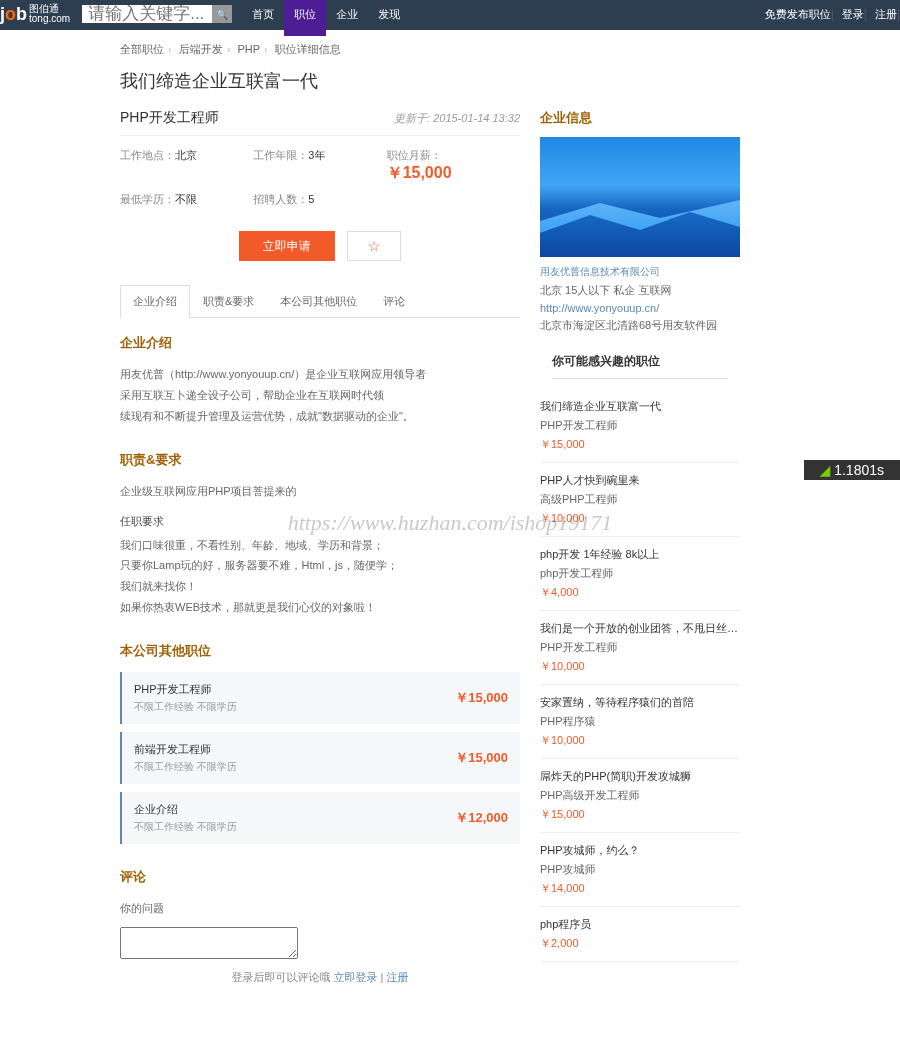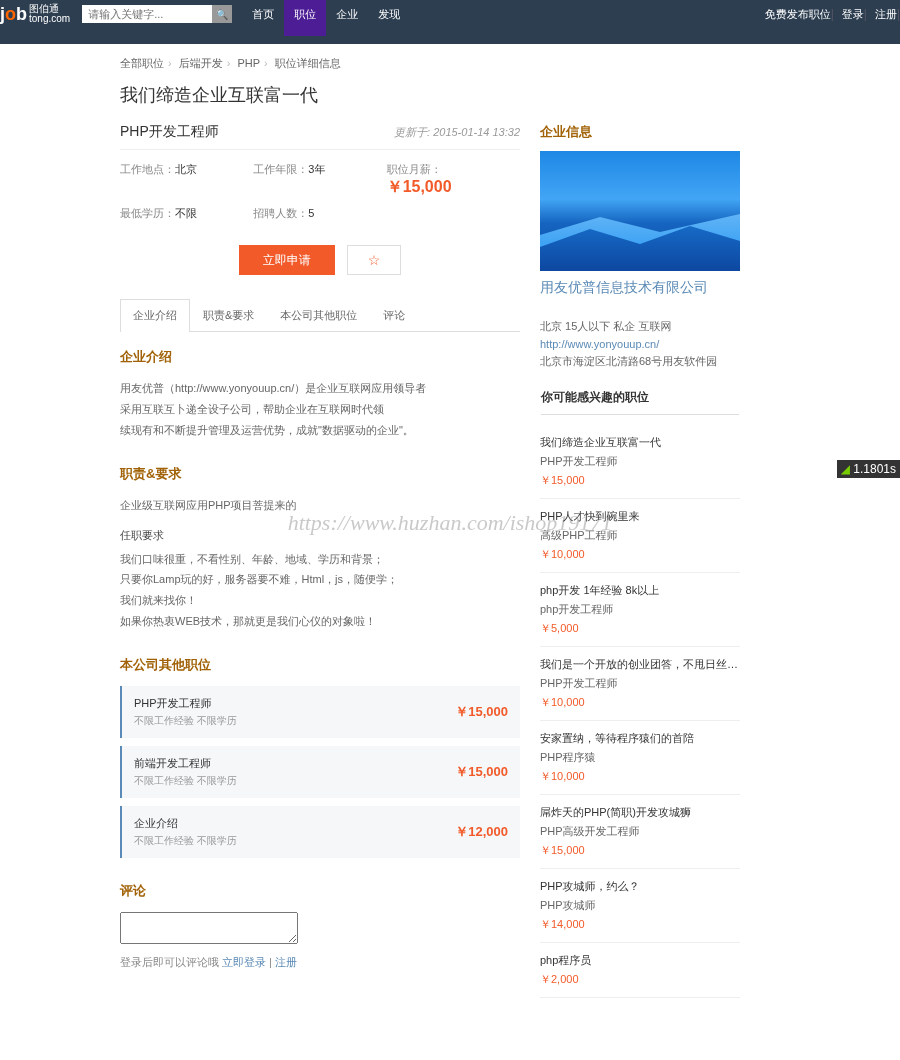--- a/index.html
+++ b/index.html
@@ -1,25 +1,25 @@
 <!DOCTYPE html>
 <html><head>
 <meta charset="utf-8">
 <style>
 *{margin:0;padding:0;box-sizing:border-box}
 body{font-family:"Microsoft YaHei",Arial,sans-serif;font-size:12px;color:#333;background:#fff}
 a{text-decoration:none;color:#333}
-.header{background:#2d3e50;height:44px}
+.header{background:#2d3e50;height:30px}
 .header-inner{width:900px;margin:0 auto;height:28px;display:flex;align-items:center;justify-content:space-between}
 .logo{display:flex;align-items:center;color:#fff}
 .logo-job{font-size:18px;font-weight:bold;color:#fff}
 .logo-job .o{color:#ff6600}
 .logo-cn{font-size:10px;color:#fff;margin-left:2px;line-height:1}
 .search-box{display:flex;align-items:center;margin-left:12px}
-.search-input{width:130px;height:18px;border:none;background:#fff;padding:0 6px;font-size:11px;color:#999}
+.search-input{width:130px;height:18px;border:none;background:#fff;padding:0 6px;font-size:17px;color:#999}
 .search-btn{width:20px;height:18px;background:#999;color:#fff;display:flex;align-items:center;justify-content:center;cursor:pointer;font-size:10px}
 .nav{display:flex;margin-left:10px}
 .nav a{color:#fff;padding:8px 10px;font-size:11px;line-height:28px}
 .nav a.active{background:#4c1d95}
 .header-right{display:flex;align-items:center}
 .header-right a{color:#fff;font-size:11px;margin-left:8px}
 .container{width:660px;margin:0 auto;padding:12px 0}
 .breadcrumb{font-size:11px;color:#666;margin-bottom:12px}
 .breadcrumb a{color:#666}
 .breadcrumb .sep{margin:0 4px;color:#bbb}
@@ -41,36 +41,36 @@
 .tab{padding:8px 12px;font-size:11px;color:#666;cursor:pointer;border:1px solid transparent;border-bottom:none}
 .tab.active{border-color:#ddd;background:#fff;margin-bottom:-1px}
 .section{margin-bottom:24px}
 .section-title{font-size:13px;margin-bottom:12px;color:#a16207}
 .section p{font-size:11px;line-height:1.9;color:#666}
 .sub-title{font-size:11px;color:#444;margin:12px 0 6px}
 .other-job{background:#f5f7f9;padding:10px 12px;margin-bottom:8px;display:flex;justify-content:space-between;align-items:center;border-left:2px solid #5a8ab5}
 .other-job-info .oj-title{font-size:11px;color:#333;margin-bottom:3px}
 .other-job-info .oj-meta{font-size:10px;color:#999}
 .oj-salary{color:#f25a29;font-size:13px;font-weight:bold}
-.comment-tip{text-align:left;font-size:11px;color:#888;margin:8px 0}
+.comment-tip{text-align:center;font-size:11px;color:#888;margin:8px 0}
 .comment-tip a{color:#5a8ab5}
 .btn-comment{float:right;background:#9baab7;color:#fff;border:none;padding:6px 16px;font-size:11px;cursor:pointer}
 .company-logo{width:100%;height:120px;background:linear-gradient(180deg,#1e88e5 0%,#42a5f5 40%,#1565c0 60%,#0d47a1 100%);margin-bottom:8px;position:relative;overflow:hidden}
 .mountain{position:absolute;bottom:0;width:100%;height:60px}
 .mt1{background:linear-gradient(180deg,#64b5f6,#2196f3);clip-path:polygon(0 40%,30% 10%,60% 35%,100% 5%,100% 100%,0 100%)}
 .mt2{background:linear-gradient(180deg,#1976d2,#0d47a1);clip-path:polygon(0 60%,25% 30%,50% 55%,75% 25%,100% 50%,100% 100%,0 100%)}
-.company-name{color:#5a8ab5;font-size:14px;margin-bottom:22px;display:block}
+.company-name{color:#5a8ab5;font-size:10px;margin-bottom:4px;display:block}
 .company-info{font-size:11px;color:#666;margin-bottom:4px}
 .company-url{color:#5a8ab5;font-size:11px;margin-bottom:4px;display:block}
-.side-title{font-size:12px;border-bottom:1px solid #ddd;padding-bottom:8px;margin:20px 1px 10px}
+.side-title{font-size:12px;border-bottom:1px solid #ddd;padding-bottom:8px;margin:20px 12px 10px}
 .rec-item{border-bottom:1px solid #eee;padding:10px 0}
 .rec-t1{font-size:11px;color:#333;margin-bottom:4px;white-space:nowrap;overflow:hidden;text-overflow:ellipsis}
 .rec-t2{font-size:11px;color:#666;margin-bottom:4px}
 .rec-salary{font-size:11px;color:#f25a29}
-.badge{position:fixed;right:0;top:460px;background:#333;color:#fff;font-size:12px;padding:2px 4px}
+.badge{position:fixed;right:0;top:460px;background:#333;color:#fff;font-size:14px;padding:2px 16px}
 .watermark{position:fixed;top:510px;left:50%;transform:translateX(-50%);font-size:22px;color:rgba(100,100,100,0.35);font-family:serif;font-style:italic;pointer-events:none;z-index:999}
 .clearfix::after{content:"";display:table;clear:both}
 </style>
 </head>
 <body>
 
 <div class="header">
   <div class="header-inner">
     <div style="display:flex;align-items:center">
       <div class="logo">
@@ -173,20 +173,21 @@
                 <div class="oj-title">企业介绍</div>
                 <div class="oj-meta">不限工作经验 不限学历</div>
               </div>
               <div class="oj-salary">￥12,000</div>
             </div>
           </div>
       </div>
 
       <div class="section">
         <h3 class="section-title">评论</h3>
+        <p style="margin-bottom:8px">你的问题</p>
         <textarea style=""></textarea>
         <div class="comment-tip">
           <span>登录后即可以评论哦 </span><a>立即登录</a><span> | </span><a>注册</a>
         </div>
       </div>
     </div>
 
     <div class="right-col">
       <h3 class="section-title" style="font-size:13px;margin-bottom:10px">企业信息</h3>
       <div class="company-logo">
@@ -206,21 +207,21 @@
             <div class="rec-salary">￥15,000</div>
           </div>
           <div class="rec-item">
             <div class="rec-t1">PHP人才快到碗里来</div>
             <div class="rec-t2">高级PHP工程师</div>
             <div class="rec-salary">￥10,000</div>
           </div>
           <div class="rec-item">
             <div class="rec-t1">php开发 1年经验 8k以上</div>
             <div class="rec-t2">php开发工程师</div>
-            <div class="rec-salary">￥5,000</div>
+            <div class="rec-salary">￥4,000</div>
           </div>
           <div class="rec-item">
             <div class="rec-t1">我们是一个开放的创业团答，不甩日丝、都收住，...</div>
             <div class="rec-t2">PHP开发工程师</div>
             <div class="rec-salary">￥10,000</div>
           </div>
           <div class="rec-item">
             <div class="rec-t1">安家置纳，等待程序猿们的首陪</div>
             <div class="rec-t2">PHP程序猿</div>
             <div class="rec-salary">￥10,000</div>

